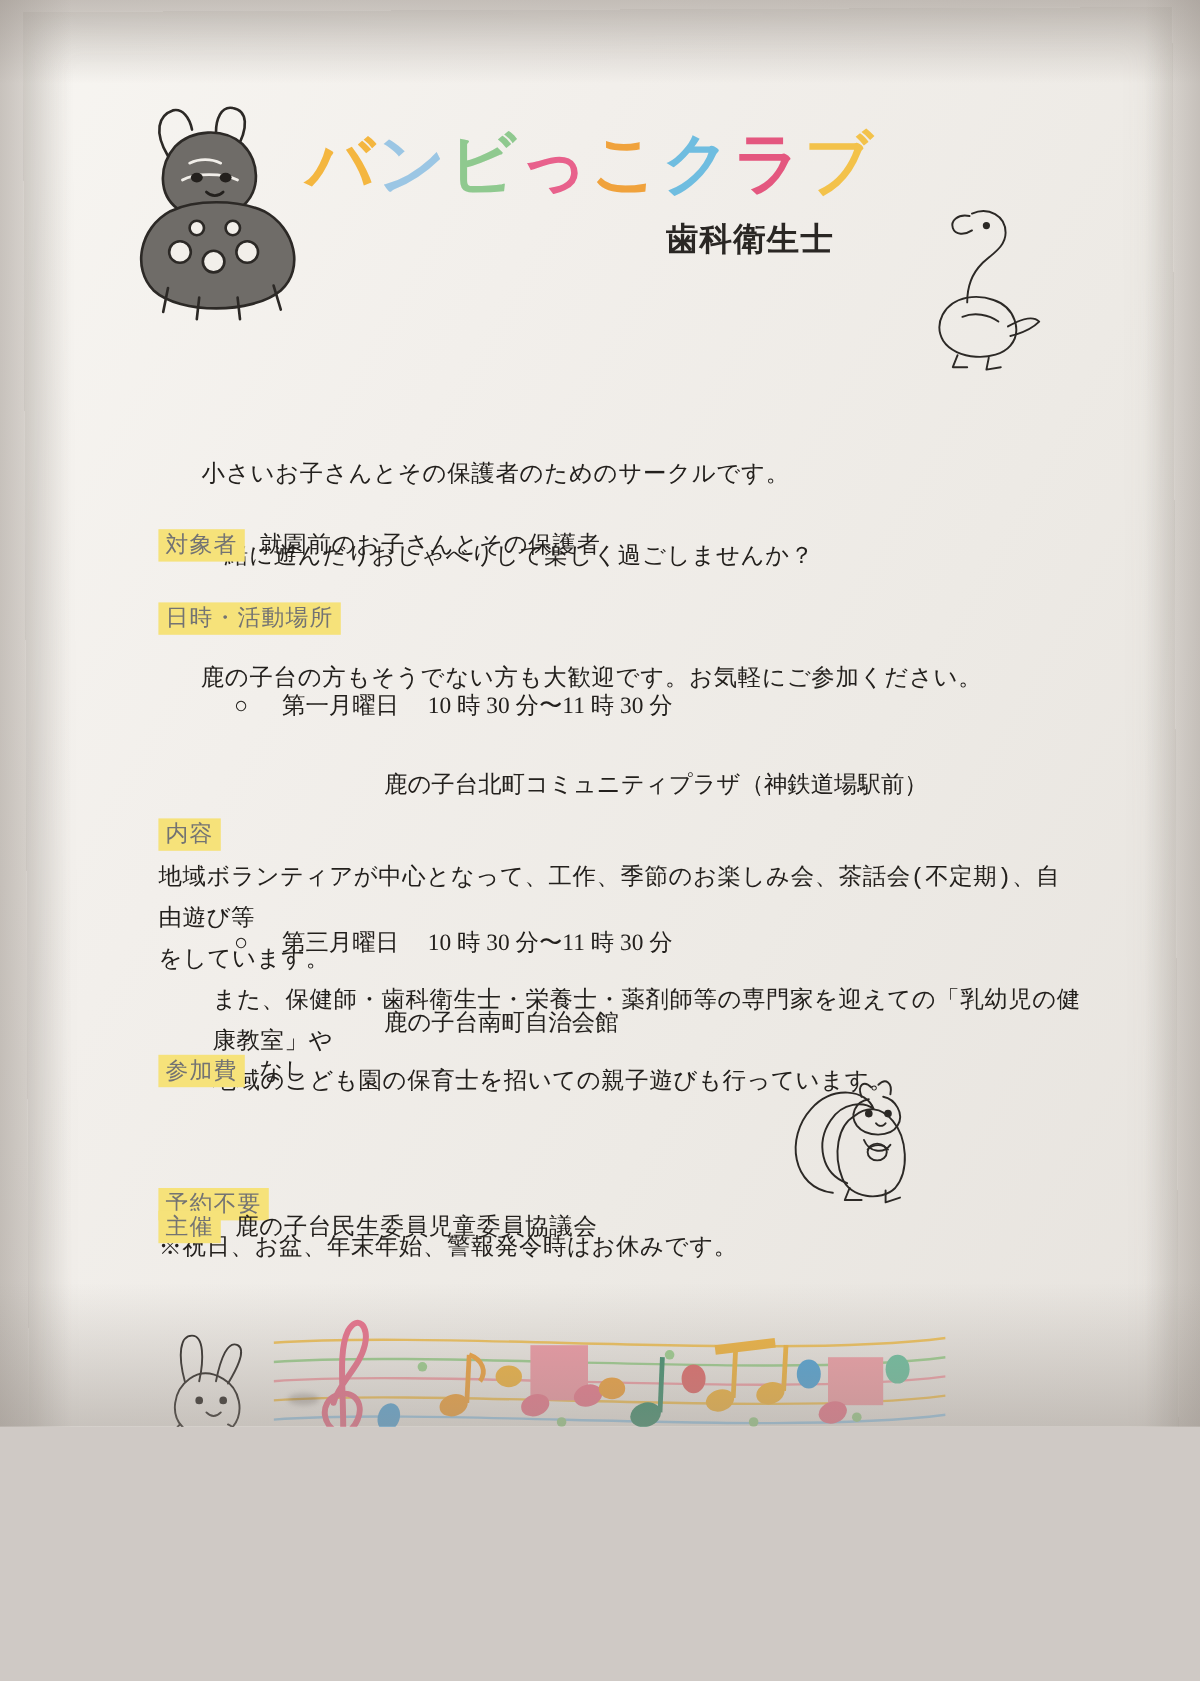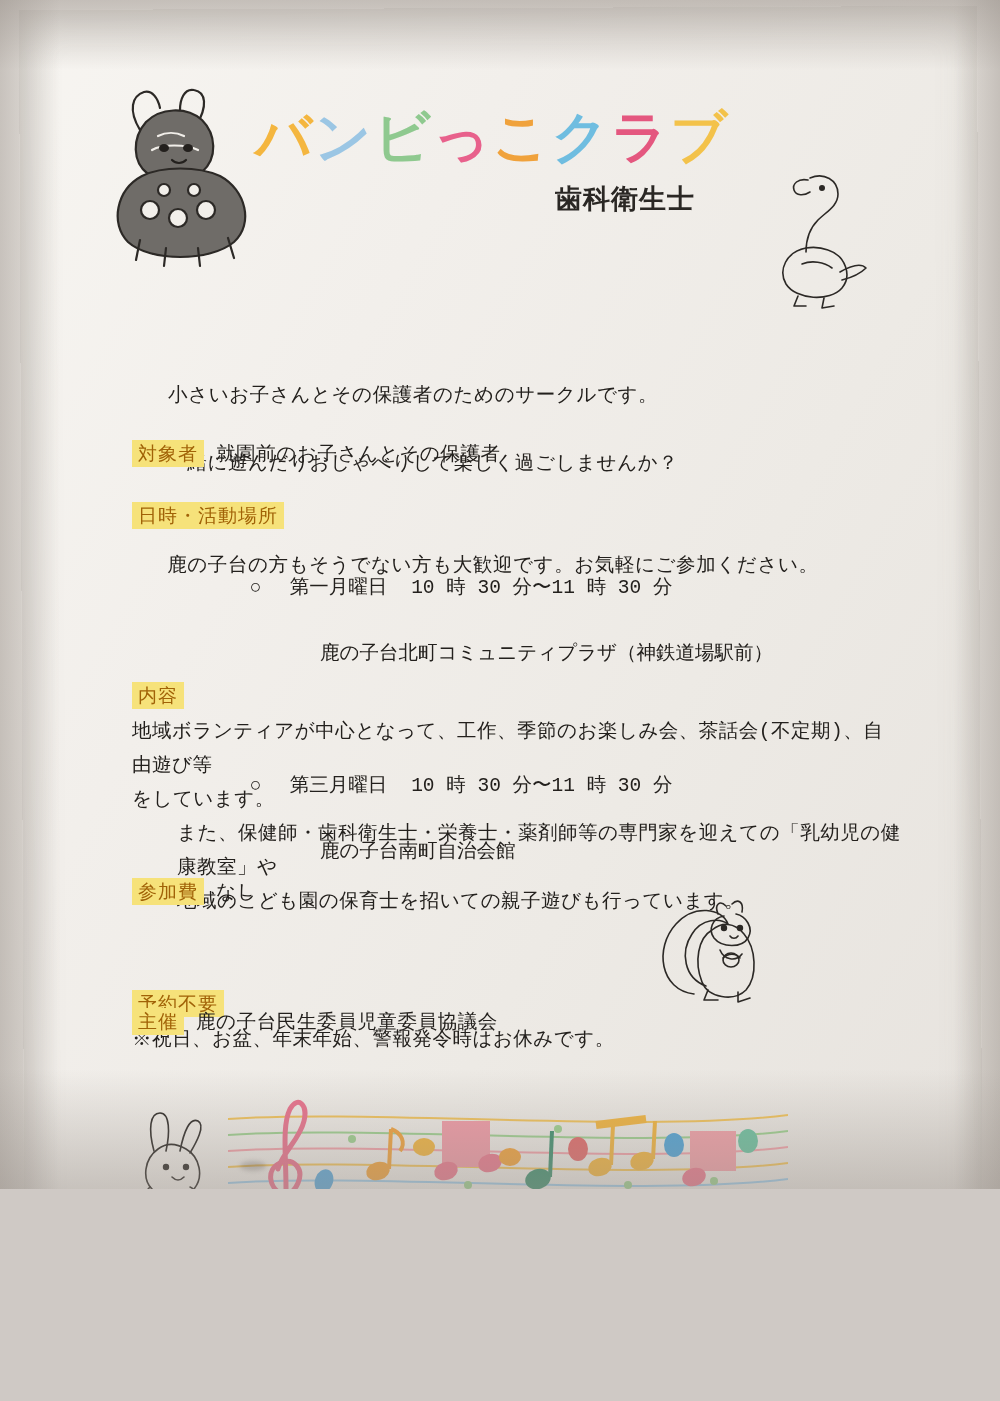--- a/index.html
+++ b/index.html
@@ -107,21 +107,21 @@
     position: absolute;
     left: 132px;
   }
   .hl {
     display: inline-block;
     background: #f6e27a;
     padding: 2px 6px 3px 6px;
     font-family: "DejaVu Sans", "Liberation Sans", sans-serif;
     font-size: 19px;
     font-weight: normal;
-    color: #a16207;
+    color: #737373;
     letter-spacing: 1px;
     line-height: 22px;
   }
   .inline-after {
     font-family: "DejaVu Serif", serif;
     font-size: 19.5px;
     color: #23201d;
     margin-left: 12px;
     letter-spacing: 0.6px;
   }
@@ -129,21 +129,21 @@
     font-family: Liberation Mono, monospace;
     font-size: 19.5px;
     color: #23201d;
     line-height: 34px;
     letter-spacing: 0.5px;
     white-space: pre-wrap;
     margin-top: 6px;
   }
 
   .sched-row {
-    font-family: Liberation Mono, monospace;
+    font-family: Liberation Serif, serif;
     font-size: 19.5px;
     color: #23201d;
     line-height: 33px;
     white-space: pre;
   }
   .sched-bullet { display: inline-block; width: 40px; padding-left: 24px; }
   .sched-place { display: block; padding-left: 188px; }
 
   
   svg { display: block; }

